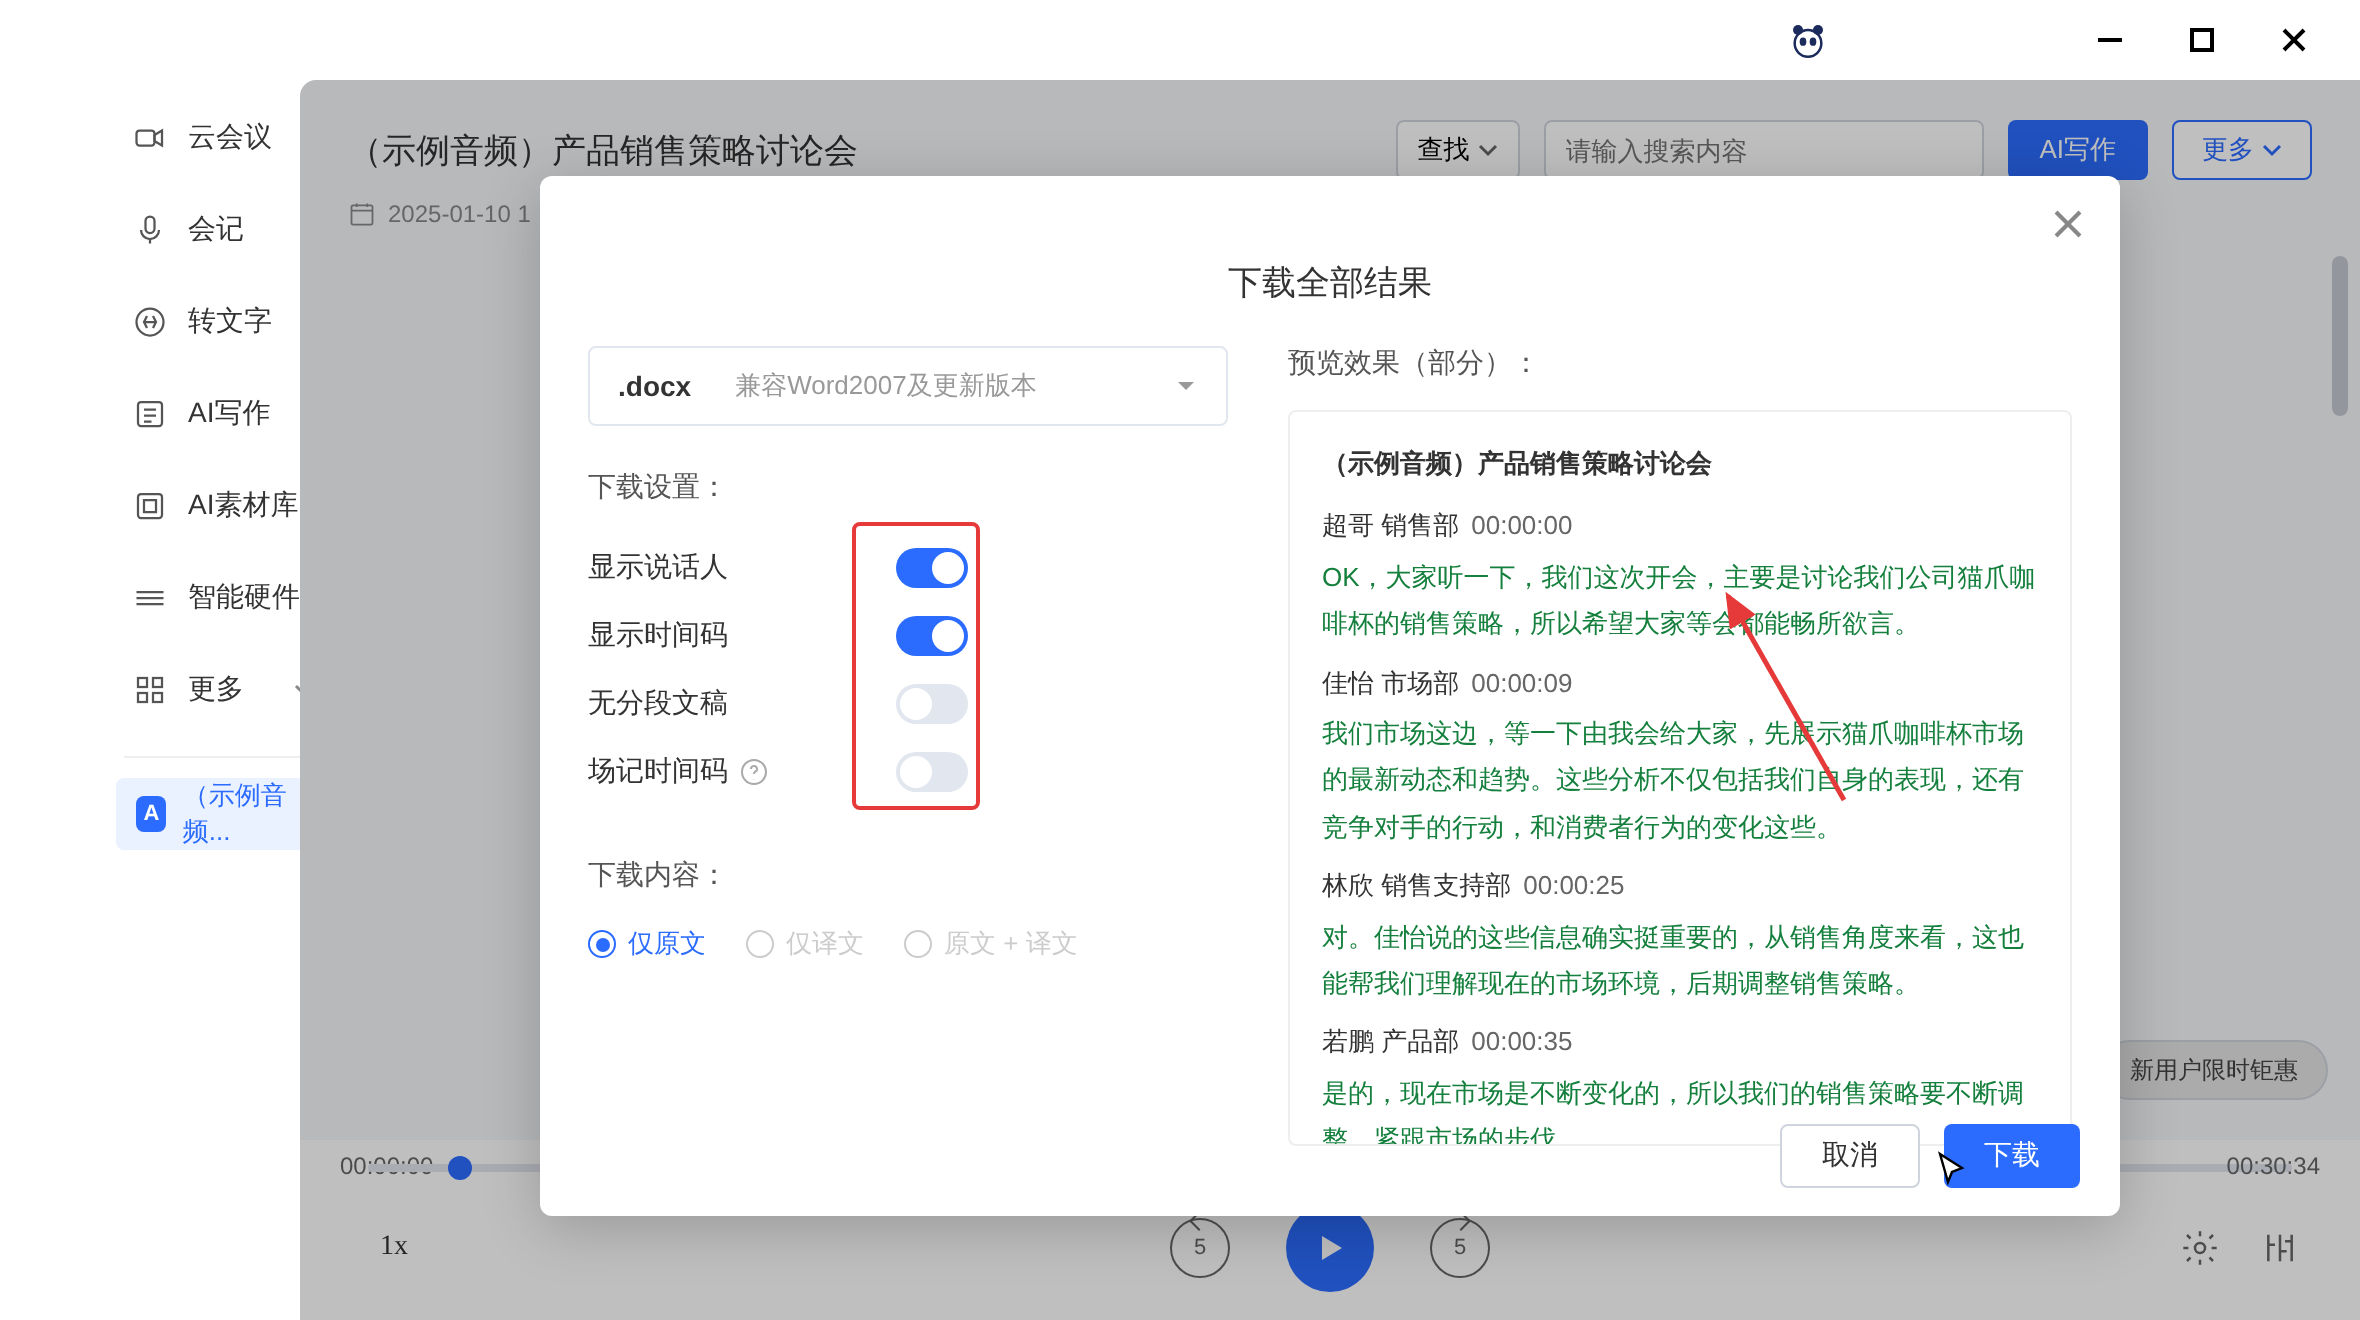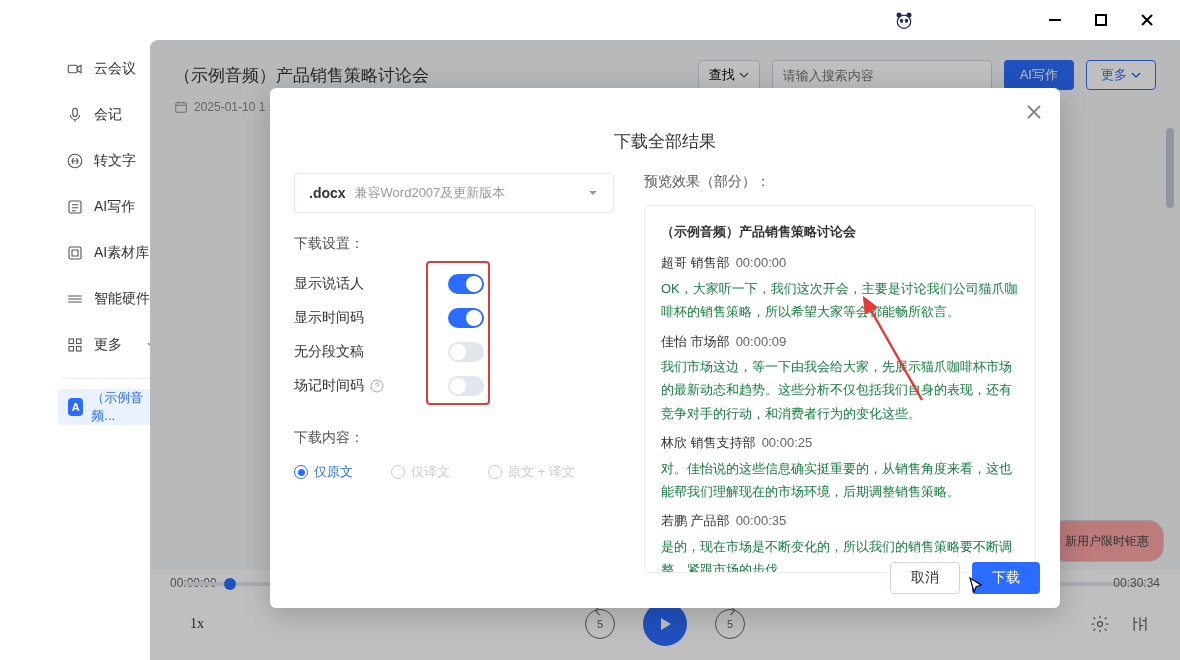--- a/index.html
+++ b/index.html
@@ -33,21 +33,21 @@
 .ai-btn { height: 30px; padding: 0 16px; border: none; border-radius: 4px; background: #2b6cff; color: #fff; font-size: 13px; cursor: pointer; }
 .more-btn { height: 30px; padding: 0 14px; border: 1px solid #2b6cff; border-radius: 4px; background: #fff; color: #2b6cff; font-size: 13px; display: flex; align-items: center; gap: 4px; cursor: pointer; }
 .more-btn svg { width: 10px; height: 10px; stroke: #2b6cff; }
 .doc-meta { padding: 0 24px; font-size: 12px; color: #888; display: flex; align-items: center; gap: 6px; }
 .doc-meta svg { width: 14px; height: 14px; stroke: #888; fill: none; }
 
 .scrollbar-track { position: absolute; right: 4px; top: 88px; width: 10px; height: 440px; }
 .scrollbar-thumb { width: 8px; height: 80px; background: #c5c9d0; border-radius: 4px; }
 
 
-.pill { position: absolute; right: 16px; height: 42px; padding: 0 14px; border: 1px solid #d0d5dd; border-radius: 15px; background: #fca5a5; font-size: 12px; color: #444; display: flex; align-items: center; cursor: pointer; }
+.pill { position: absolute; right: 16px; height: 30px; padding: 0 14px; border: 1px solid #d0d5dd; border-radius: 15px; background: #e5e5e5; font-size: 12px; color: #444; display: flex; align-items: center; cursor: pointer; }
 .pill.p1 { top: 480px; }
 .pill.p2 { top: 530px; }
 
 
 .playbar { position: absolute; left: 0; right: 0; bottom: 0; height: 90px; background: #fff; }
 .track { position: absolute; left: 34px; right: 34px; top: 12px; height: 4px; background: #e2e6ee; border-radius: 2px; }
 .track-dot { position: absolute; left: 74px; top: 8px; width: 12px; height: 12px; background: #2b6cff; border-radius: 50%; }
 .time { position: absolute; top: 6px; font-size: 12px; color: #666; }
 .time.l { left: 20px; } .time.r { right: 20px; }
 .controls { position: absolute; left: 0; right: 0; bottom: 14px; display: flex; align-items: center; }
@@ -65,38 +65,38 @@
 
 .modal { position: absolute; left: 270px; top: 88px; width: 790px; height: 520px; background: #fff; border-radius: 6px; box-shadow: 0 6px 30px rgba(0,0,0,.2); padding: 20px 0 16px; }
 .modal-title { text-align: center; font-size: 17px; color: #333; margin-top: 22px; }
 .modal-close { position: absolute; right: 16px; top: 14px; cursor: pointer; }
 .modal-close svg { width: 20px; height: 20px; stroke: #888; stroke-width: 2; }
 .modal-body { display: flex; padding: 20px 24px 0; gap: 0; height: 420px; }
 .col-left { width: 350px; padding-right: 20px; }
 .col-right { flex: 1; display: flex; flex-direction: column; }
 .section-label { font-size: 14px; color: #555; margin-bottom: 14px; }
 .format-select { width: 320px; height: 40px; border: 1px solid #e2e6ee; border-radius: 4px; display: flex; align-items: center; padding: 0 14px; cursor: pointer; margin-bottom: 22px; }
-.format-ext { font-size: 14px; color: #333; font-weight: 600; margin-right: 9px; text-align: center; }
+.format-ext { font-size: 14px; color: #333; font-weight: 600; margin-right: 22px; text-align: center; }
 .format-desc { font-size: 13px; color: #999; flex: 1; }
 .format-select svg { width: 12px; height: 12px; fill: #999; }
 
 .setting-row { height: 34px; display: flex; align-items: center; font-size: 14px; color: #333; }
 .setting-row .help { width: 14px; height: 14px; margin-left: 6px; }
 .setting-row .help svg { width: 14px; height: 14px; stroke: #aaa; fill: none; }
 .toggle { margin-left: auto; margin-right: 140px; width: 36px; height: 20px; border-radius: 10px; position: relative; cursor: pointer; }
 .toggle.on { background: #2b6cff; }
 .toggle.off { background: #e2e6ee; }
 .toggle::after { content: ""; position: absolute; width: 16px; height: 16px; background: #fff; border-radius: 50%; top: 2px; }
 .toggle.on::after { right: 2px; }
 .toggle.off::after { left: 2px; }
 .setting-group { position: relative; }
 .redbox { position: absolute; left: 132px; top: -6px; width: 64px; height: 144px; border: 2px solid #e63939; border-radius: 4px; pointer-events: none; }
 
 .content-label { font-size: 14px; color: #555; margin: 26px 0 16px; }
-.radio-row { display: flex; gap: 38px; }
+.radio-row { display: flex; gap: 20px; }
 .radio-opt { display: flex; align-items: center; gap: 6px; font-size: 13px; cursor: pointer; }
 .radio-opt .ring { width: 14px; height: 14px; border-radius: 50%; border: 1.5px solid #ccc; display: flex; align-items: center; justify-content: center; }
 .radio-opt.sel .ring { border-color: #2b6cff; }
 .radio-opt.sel .ring::after { content:""; width:7px; height:7px; background:#2b6cff; border-radius:50%; }
 .radio-opt.sel { color: #2b6cff; }
 .radio-opt.dis { color: #ccc; }
 
 .preview-box { flex: 1; border: 1px solid #eee; border-radius: 4px; padding: 14px 16px; overflow: hidden; font-size: 13px; line-height: 1.8; color: #333; }
 .preview-box .pv-title { font-weight: 700; margin-bottom: 8px; }
 .pv-speaker { margin-top: 6px; }

